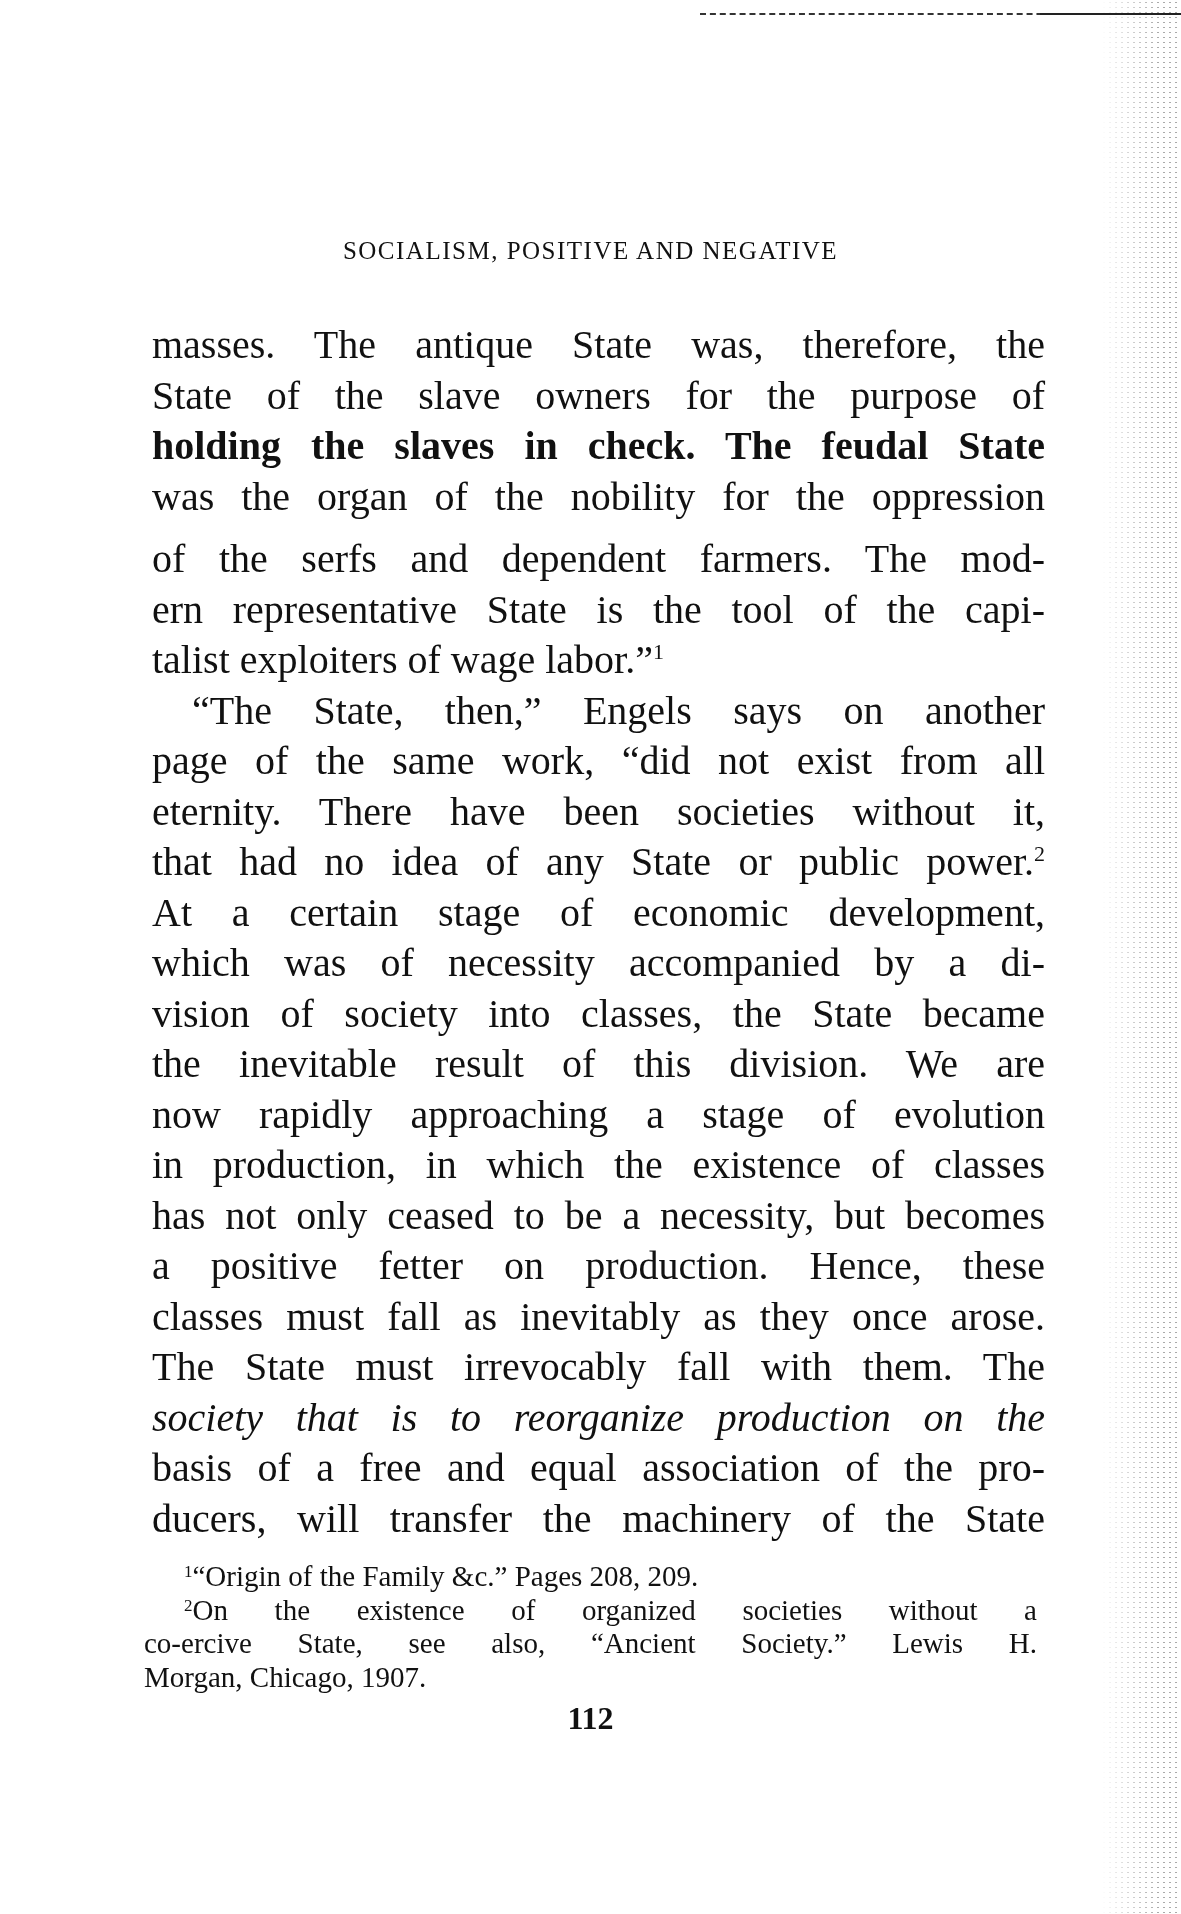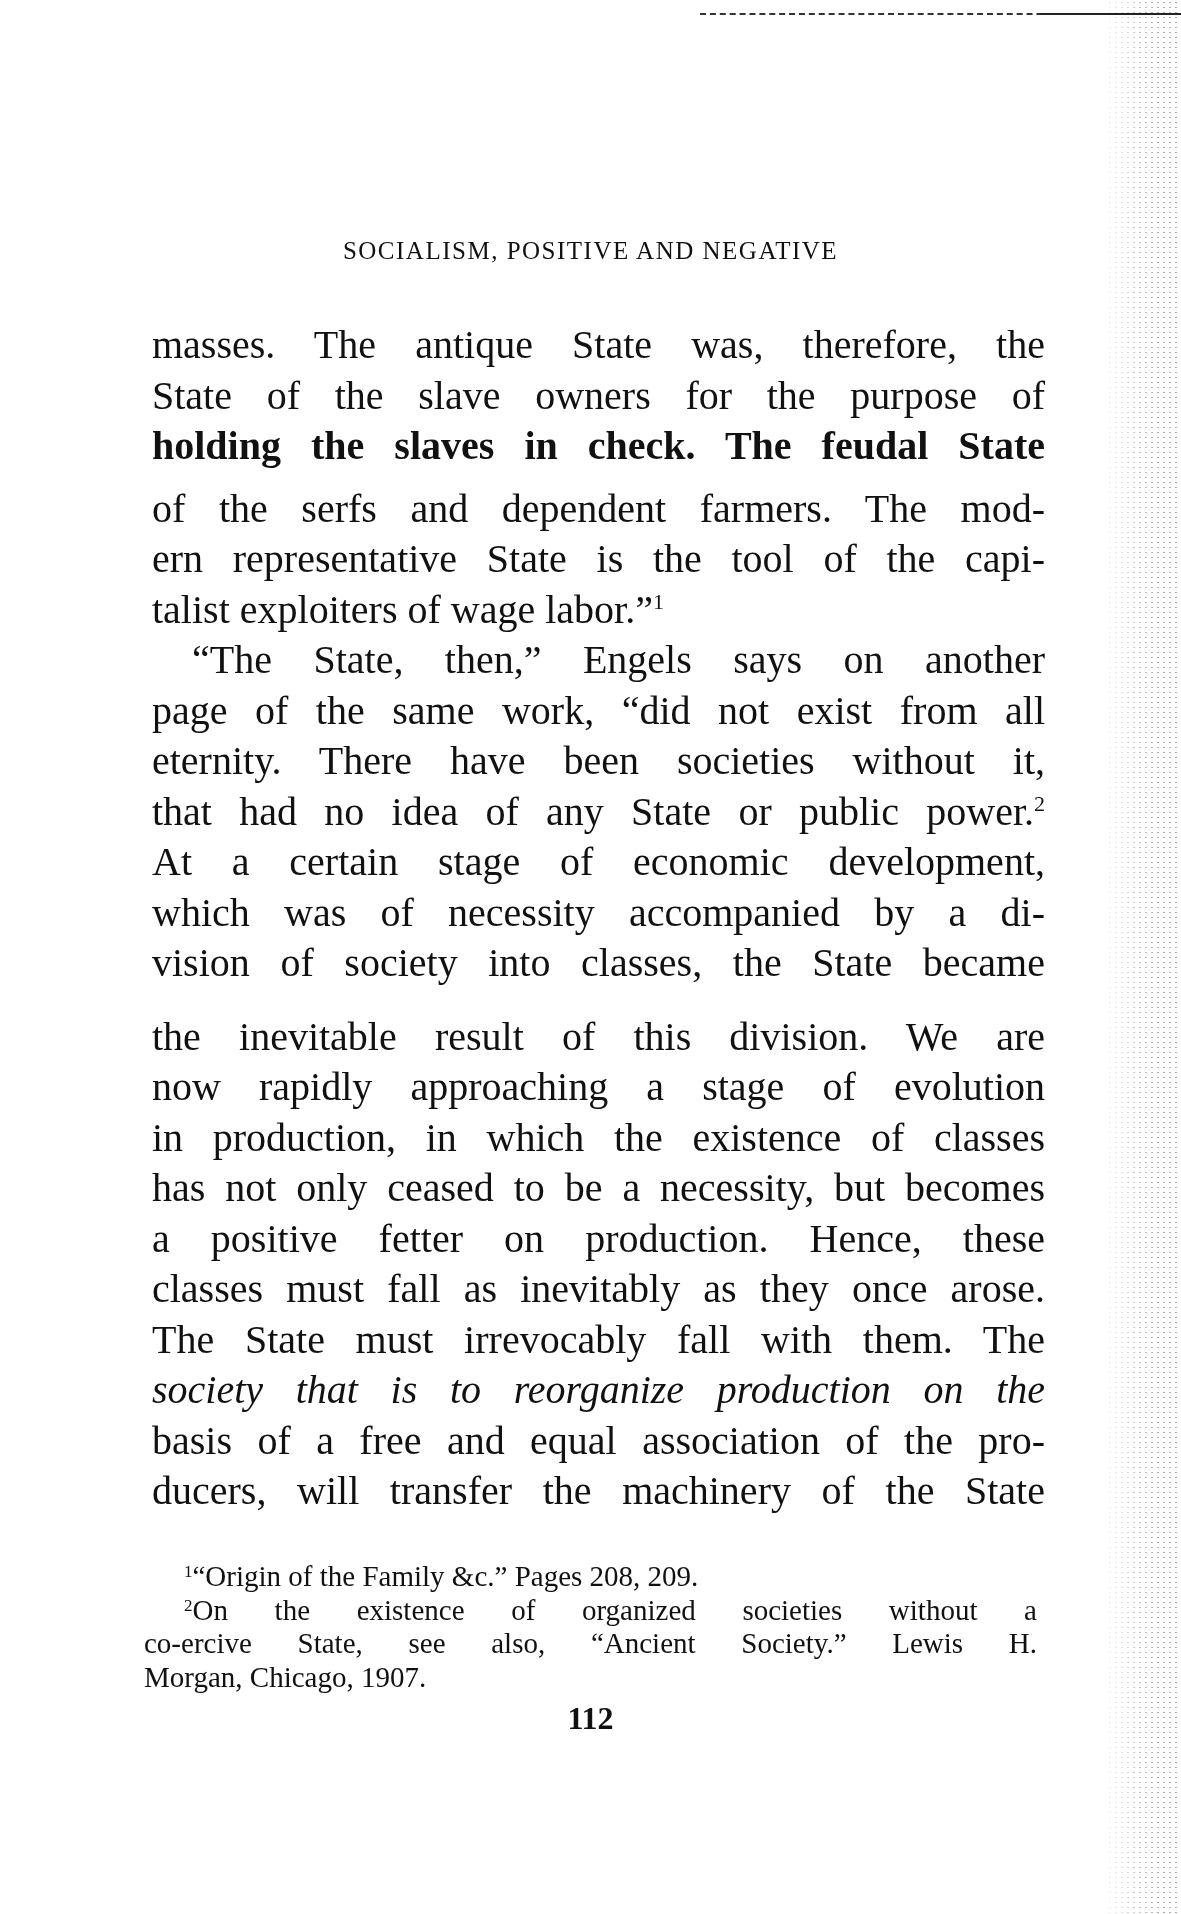--- a/index.html
+++ b/index.html
@@ -54,31 +54,32 @@
 <div class="top-rule"></div>
 <div class="top-rule solid"></div>
 <div class="edge-speckle"></div>
 
 <div class="running-head">SOCIALISM, POSITIVE AND NEGATIVE</div>
 
 <div class="body-text">
   <span class="line" style="white-space: normal;"><span>masses. The antique State was, therefore, the</span></span>
   <span class="line" style="white-space: normal;"><span>State of the slave owners for the purpose of</span></span>
   <span class="line" style="white-space: normal; font-weight: bold;"><span>holding the slaves in check. The feudal State</span></span>
+  <span class="line" style="white-space: normal;"><span>was the organ of the nobility for the oppression</span></span>
   <span class="line" style="white-space: normal; margin-top: 12px;"><span>of the serfs and dependent farmers. The mod-</span></span>
   <span class="line" style="white-space: normal;"><span>ern representative State is the tool of the capi-</span></span>
   <span class="line last"><span>talist exploiters of wage labor.”</span><sup class="fn">1</sup></span>
   <span class="line indent" style="white-space: normal;"><span>“The State, then,” Engels says on another</span></span>
   <span class="line" style="white-space: normal;"><span>page of the same work, “did not exist from all</span></span>
   <span class="line" style="white-space: normal;"><span>eternity. There have been societies without it,</span></span>
   <span class="line" style="white-space: normal;"><span>that had no idea of any State or public power.</span><sup class="fn">2</sup></span>
   <span class="line" style="white-space: normal;"><span>At a certain stage of economic development,</span></span>
   <span class="line" style="white-space: normal;"><span>which was of necessity accompanied by a di-</span></span>
   <span class="line" style="white-space: normal;"><span>vision of society into classes, the State became</span></span>
-  <span class="line" style="white-space: normal; margin-top: 23px;"><span>the inevitable result of this division. We are</span></span>
+  <span class="line" style="white-space: normal;"><span>the inevitable result of this division. We are</span></span>
   <span class="line" style="white-space: normal;"><span>now rapidly approaching a stage of evolution</span></span>
   <span class="line" style="white-space: normal;"><span>in production, in which the existence of classes</span></span>
   <span class="line" style="white-space: normal;"><span>has not only ceased to be a necessity, but becomes</span></span>
   <span class="line" style="white-space: normal;"><span>a positive fetter on production. Hence, these</span></span>
   <span class="line" style="white-space: normal;"><span>classes must fall as inevitably as they once arose.</span></span>
   <span class="line" style="white-space: normal;"><span>The State must irrevocably fall with them. The</span></span>
   <span class="line" style="white-space: normal; font-style: italic;"><span>society that is to reorganize production on the</span></span>
   <span class="line" style="white-space: normal;"><span>basis of a free and equal association of the pro-</span></span>
   <span class="line" style="white-space: normal;"><span>ducers, will transfer the machinery of the State</span></span>
 </div>

